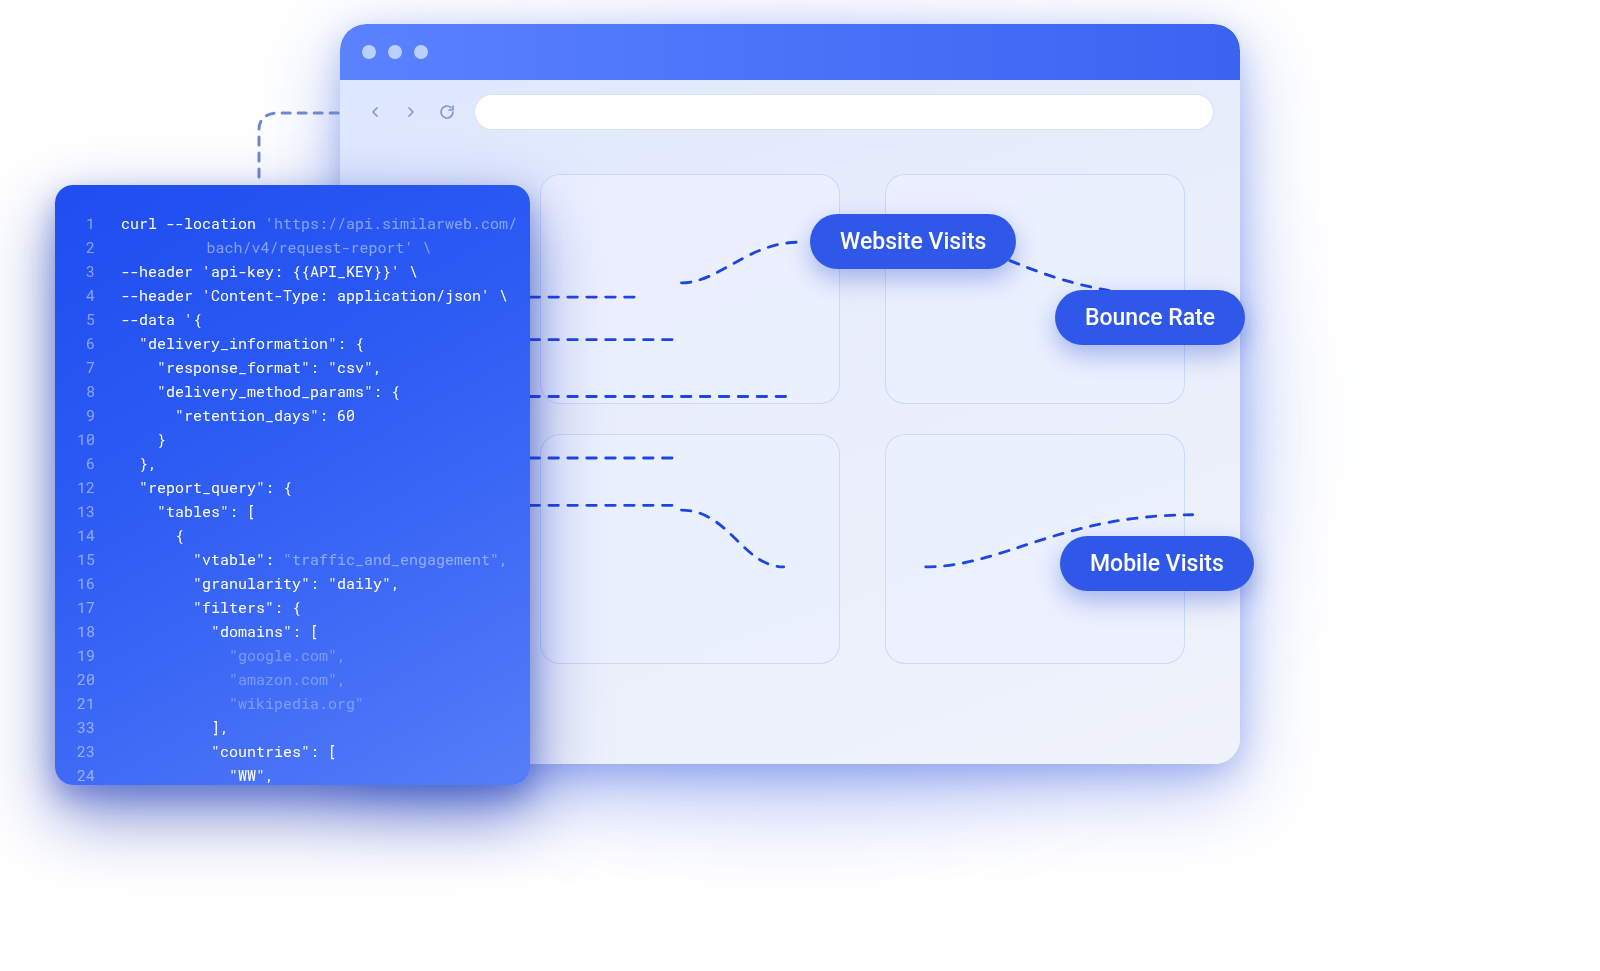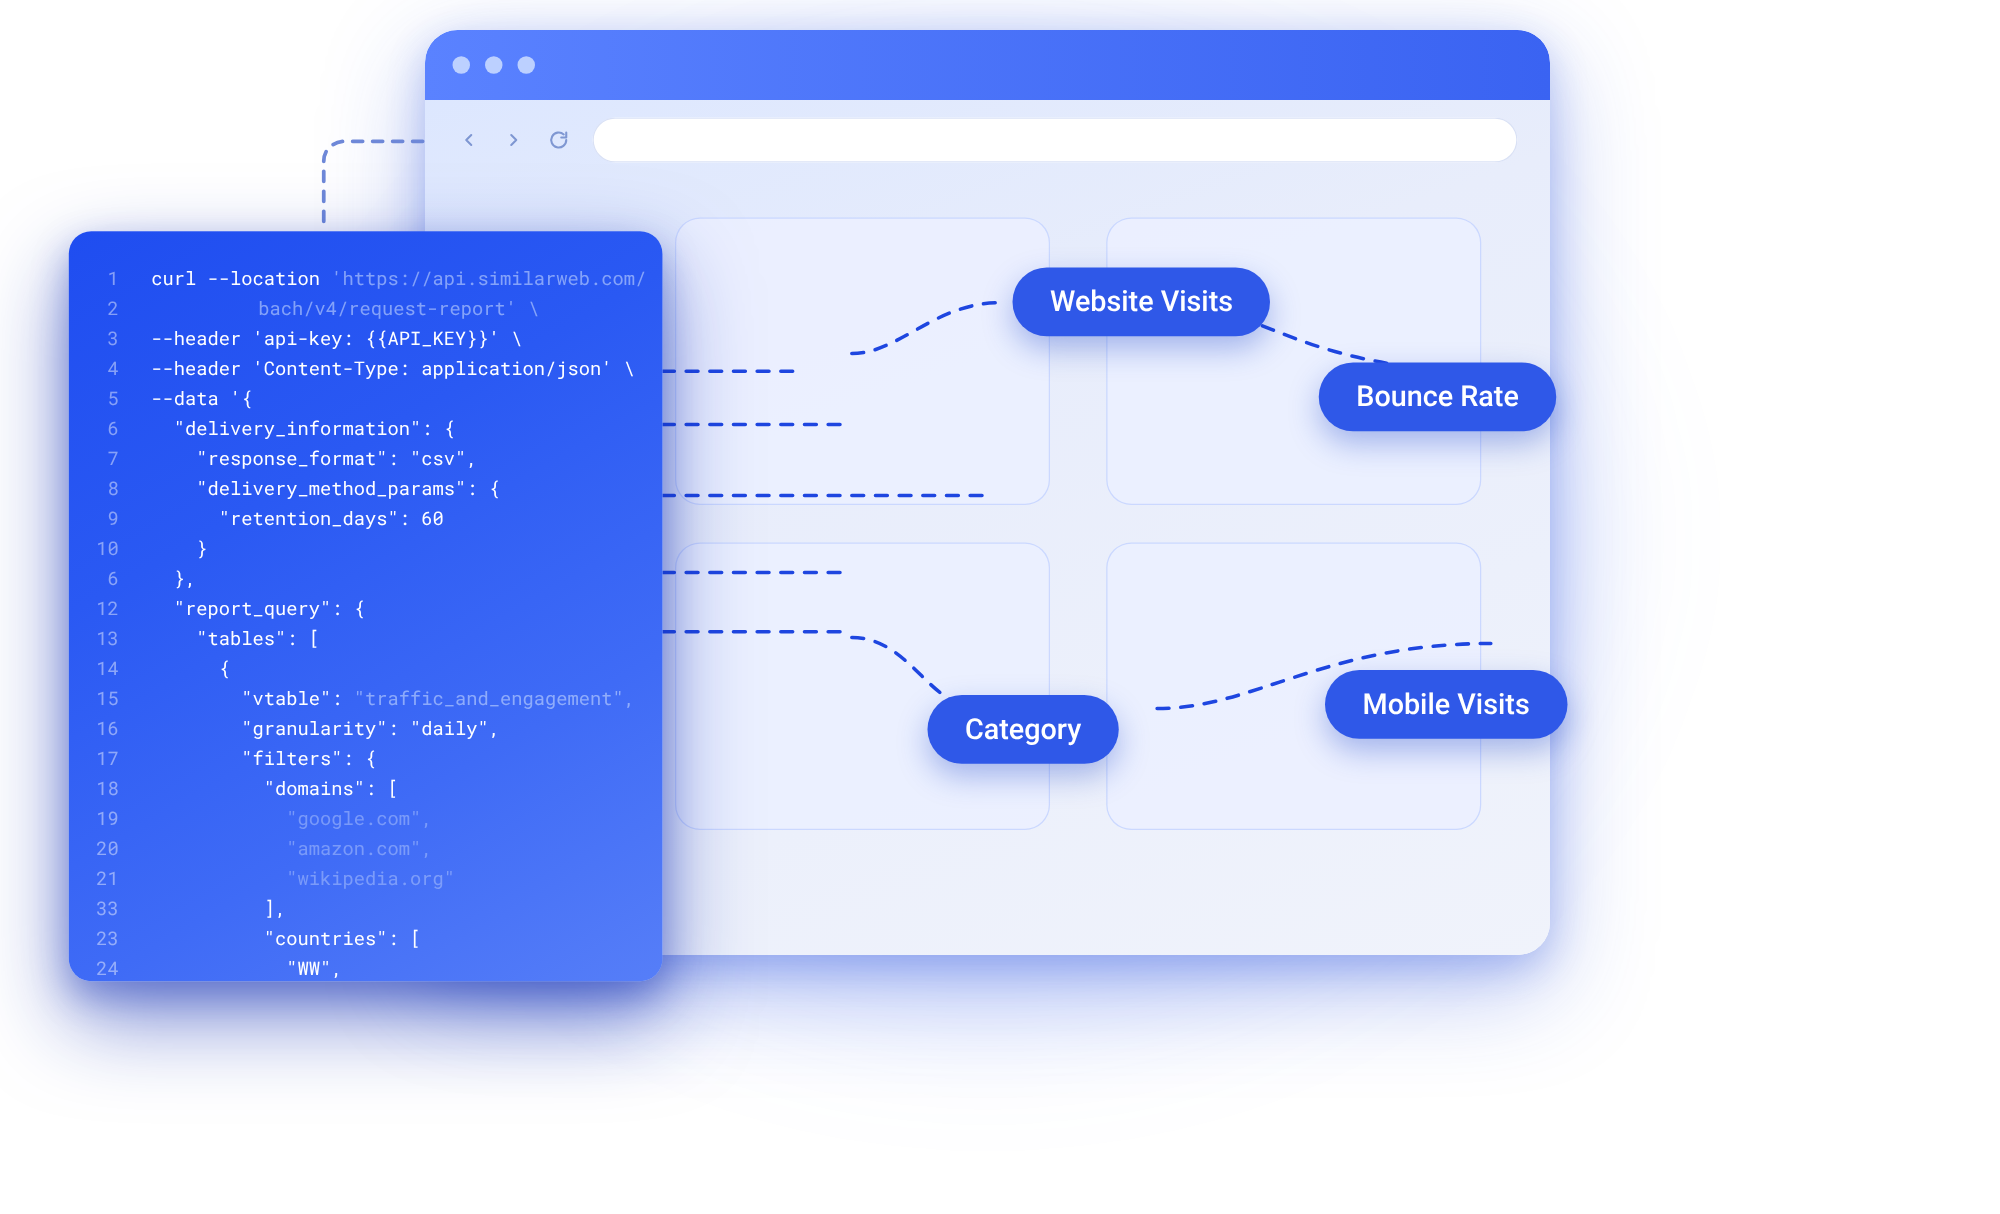--- a/index.html
+++ b/index.html
@@ -185,21 +185,20 @@
       <path d="M 0 235   L 275 235"></path>
 
       <path d="M 0 300   L 160 300"></path>
       <path d="M 0 350   L 160 350"></path>
       <path d="M 160 355 C 210 355 225 415 268 415"></path>
       <path d="M 418 415 C 500 415 560 360 700 360"></path>
     </g>
   </svg>
 
   <div class="pill" style="top:190px; left:470px;">Website Visits</div>
-  <div class="pill" style="top:532px; left:402px;">Category</div>
 </div>
 
 <div class="pill pill-outside" style="top:290px; left:1055px;">Bounce Rate</div>
 <div class="pill pill-outside" style="top:536px; left:1060px;">Mobile Visits</div>
 
 <svg class="stitch" style="top:105px; left:247px; width:120px; height:85px;" viewBox="0 0 120 85">
   <g fill="none" stroke="#6e88d8" stroke-width="3" stroke-dasharray="8 8" stroke-linecap="round">
     <path d="M 12 72 L 12 24 C 12 14 20 8 30 8 L 94 8"></path>
   </g>
 </svg>

